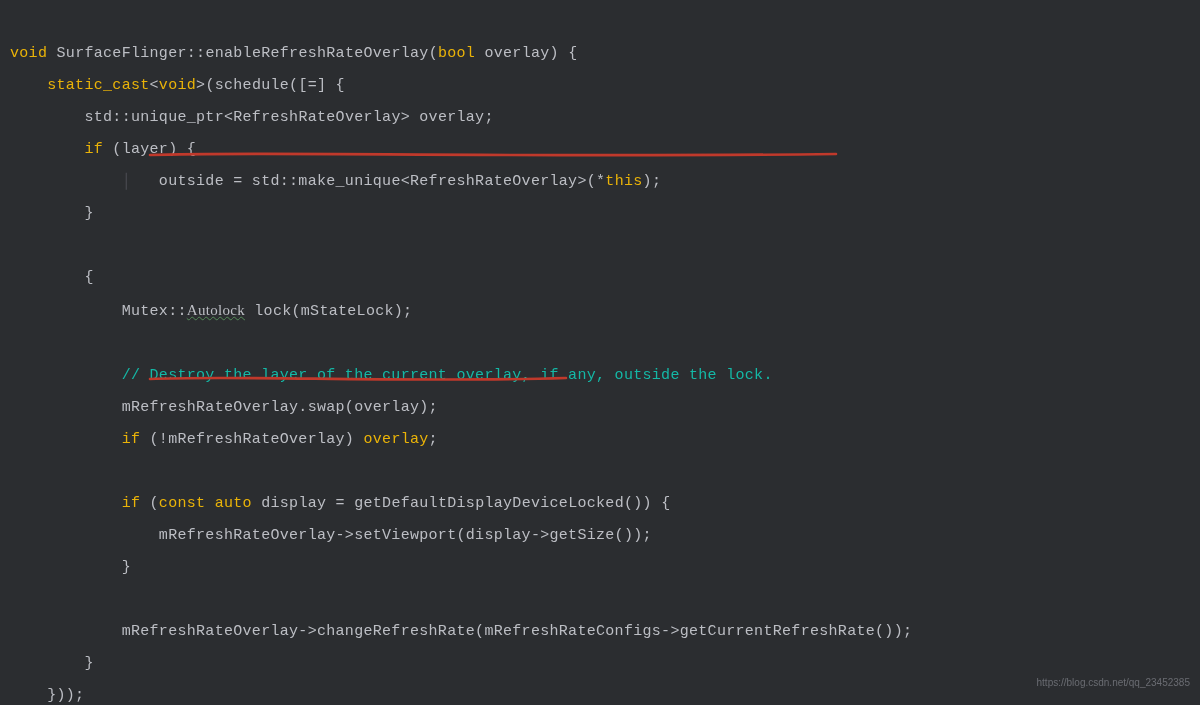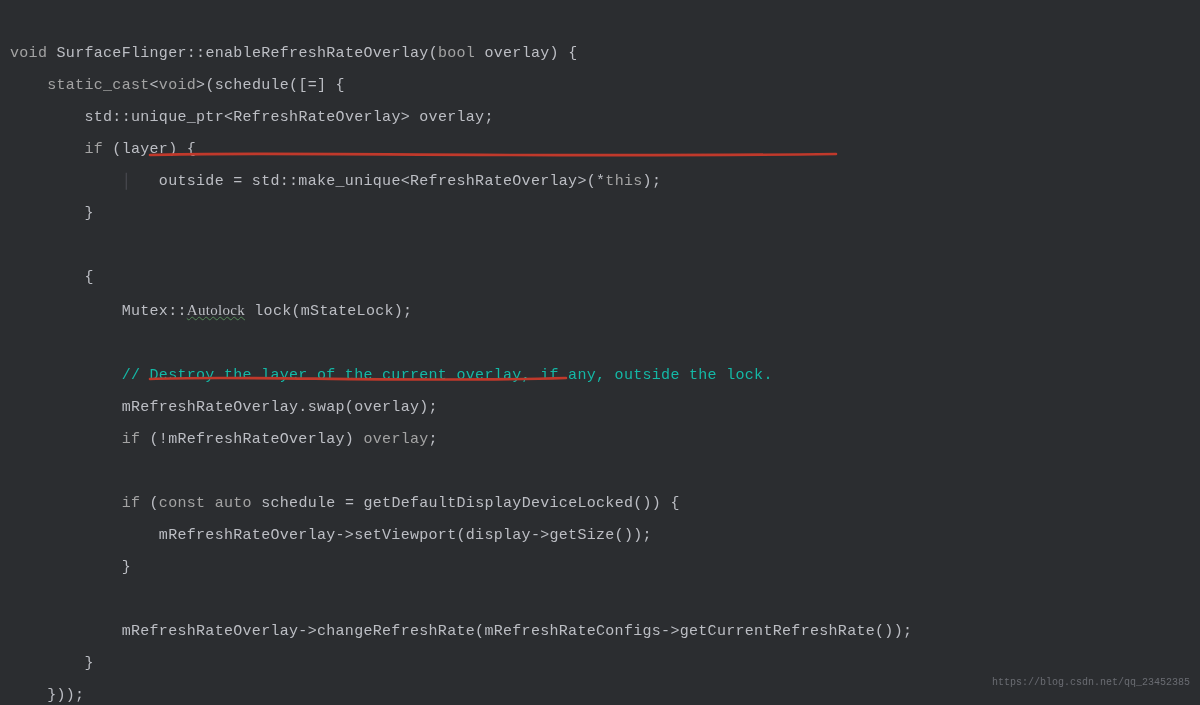--- a/index.html
+++ b/index.html
@@ -10,21 +10,21 @@
     line-height: 32px;
     color: #bcbec4;
     padding: 6px 10px;
     letter-spacing: 0.3px;
     width: 1200px;
     height: 705px;
     overflow: hidden;
     position: relative;
   }
   .code { white-space: pre; position: relative; }
-  .kw { color: #a3a3a3; margin-top: 24px; }
+  .kw { color: #eab308; margin-top: 24px; }
   .comment { color: #14b8a6; }
   .wavy {
     text-decoration: underline wavy #548a57;
     text-decoration-thickness: 1px;
     font-family: Liberation Serif, serif;
   }
   .guide { color: #4b4d53; }
   .underline-red {
     position: absolute;
     height: 40px;
@@ -35,21 +35,21 @@
     stroke-width: 2.6;
     fill: none;
     stroke-linecap: round;
   }
   .watermark {
     position: absolute;
     right: 10px;
     bottom: 6px;
     font-size: 10px;
     color: #6a6c72;
-    font-family: Liberation Mono, monospace;
+    font-family: Liberation Sans, sans-serif;
     letter-spacing: 0;
   }
 </style>
 </head>
 <body>
 
 <div class="code">
 <span class="kw">void</span> <span>SurfaceFlinger</span><span>::</span><span>enableRefreshRateOverlay</span><span>(</span><span class="kw">bool</span> <span>overlay</span><span>) {</span>
 <span>    </span><span class="kw">static_cast</span><span>&lt;</span><span class="kw">void</span><span>&gt;(schedule([=] {</span>
 <span>        </span><span>std::unique_ptr</span><span>&lt;</span><span>RefreshRateOverlay</span><span>&gt; overlay;</span>
@@ -57,21 +57,21 @@
 <span>            </span><span class="guide">│   </span><span>outside = std::make_unique</span><span>&lt;</span><span>RefreshRateOverlay</span><span>&gt;(</span><span>*</span><span class="kw">this</span><span>);</span>
 <span>        </span><span>}</span>
 
 <span>        </span><span>{</span>
 <span>            </span><span>Mutex</span><span>::</span><span class="wavy">Autolock</span><span> lock(mStateLock);</span>
 
 <span>            </span><span class="comment">// Destroy the layer of the current overlay, if any, outside the lock.</span>
 <span>            </span><span>mRefreshRateOverlay.swap(overlay);</span>
 <span>            </span><span class="kw">if</span><span> (!mRefreshRateOverlay) </span><span class="kw">overlay</span><span>;</span>
 
-<span>            </span><span class="kw">if</span><span> (</span><span class="kw">const</span> <span class="kw">auto</span><span> schedule = getDefaultDisplayDeviceLocked()) {</span>
+<span>            </span><span class="kw">if</span><span> (</span><span class="kw">const</span> <span class="kw">auto</span><span> display = getDefaultDisplayDeviceLocked()) {</span>
 <span>                </span><span>mRefreshRateOverlay-&gt;setViewport(display-&gt;getSize());</span>
 <span>            </span><span>}</span>
 
 <span>            </span><span>mRefreshRateOverlay-&gt;changeRefreshRate(mRefreshRateConfigs-&gt;getCurrentRefreshRate());</span>
 <span>        </span><span>}</span>
 <span>    </span><span>}));</span>
 
 </div>
 
 <svg class="underline-red" style="left:148px; top:148px; width:690px;">

